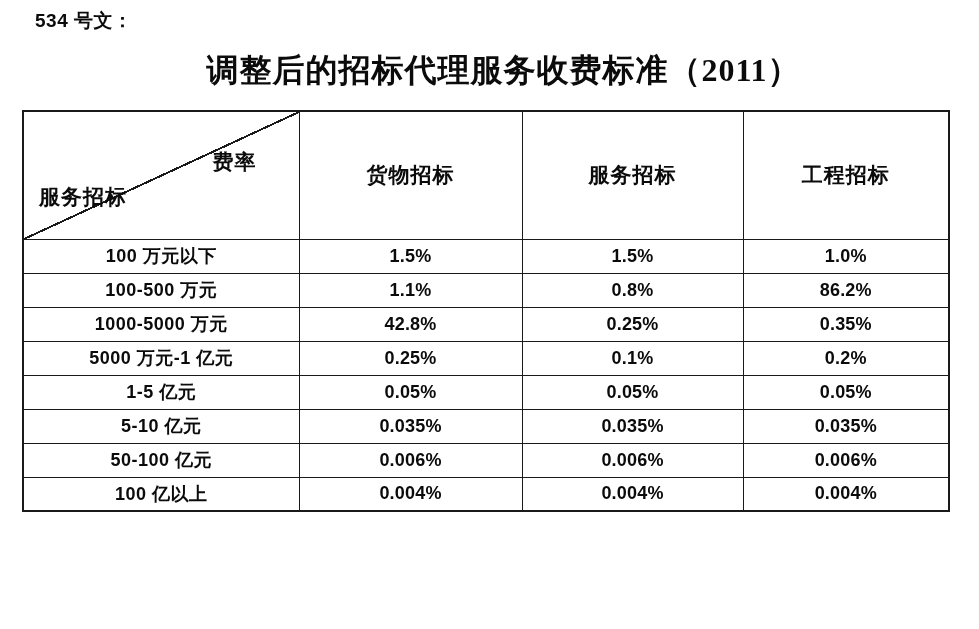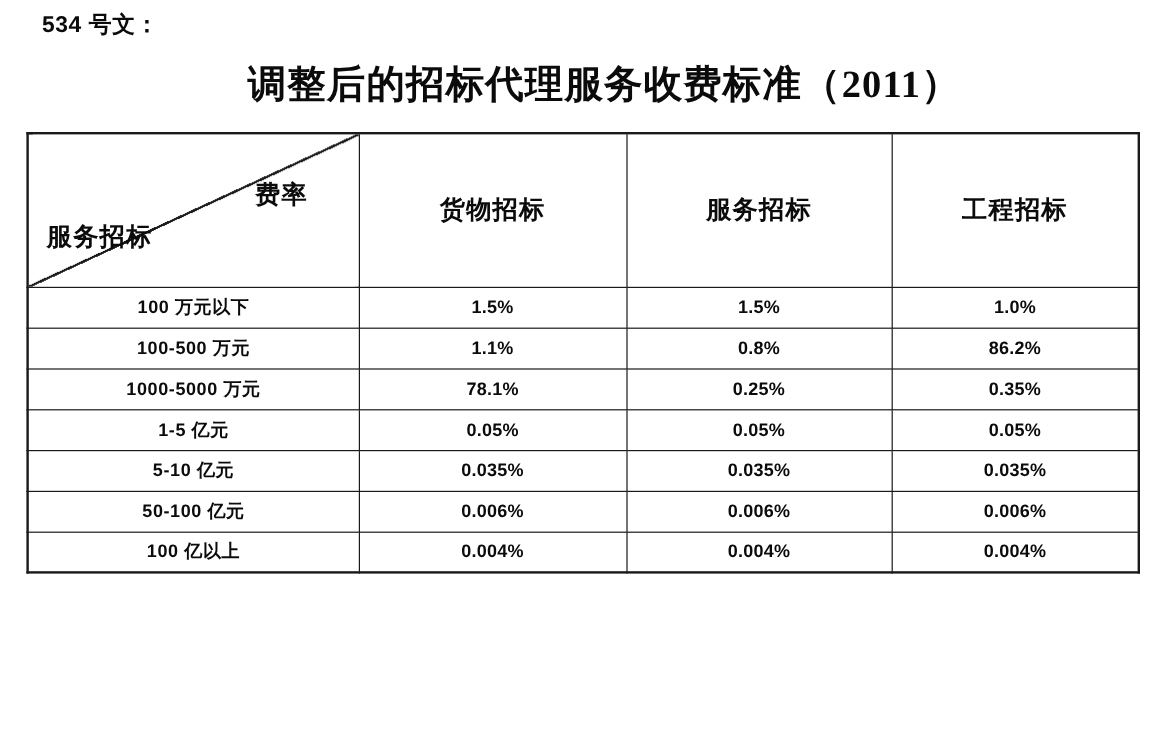--- a/index.html
+++ b/index.html
@@ -81,21 +81,21 @@
     font-family: "Liberation Serif", "DejaVu Serif", serif;
     font-size: 21px; font-weight: 700;
     letter-spacing: 1px;
   }
 
   .fee-table tbody td {
     height: 34px;
     text-align: center;
     vertical-align: middle;
     font-family: "Liberation Sans", sans-serif;
-    font-size: 15px;
+    font-size: 18px;
     font-weight: 600;
     letter-spacing: 0.2px;
     margin-top: 12px;
   }
   .fee-table tbody td.row-label { letter-spacing: 0.5px; }
 </style>
 </head>
 <body>
 
 <div class="page">
@@ -130,23 +130,29 @@
         <td>1.0%</td>
       </tr>
       <tr>
         <td class="row-label">100-500 万元</td>
         <td>1.1%</td>
         <td>0.8%</td>
         <td>86.2%</td>
       </tr>
       <tr>
         <td class="row-label">1000-5000 万元</td>
-        <td>78.1%</td>
+        <td>42.8%</td>
         <td>0.25%</td>
         <td>0.35%</td>
+      </tr>
+      <tr>
+        <td class="row-label">5000 万元-1 亿元</td>
+        <td>0.25%</td>
+        <td>0.1%</td>
+        <td>0.2%</td>
       </tr>
       <tr>
         <td class="row-label">1-5 亿元</td>
         <td>0.05%</td>
         <td>0.05%</td>
         <td>0.05%</td>
       </tr>
       <tr>
         <td class="row-label">5-10 亿元</td>
         <td>0.035%</td>

